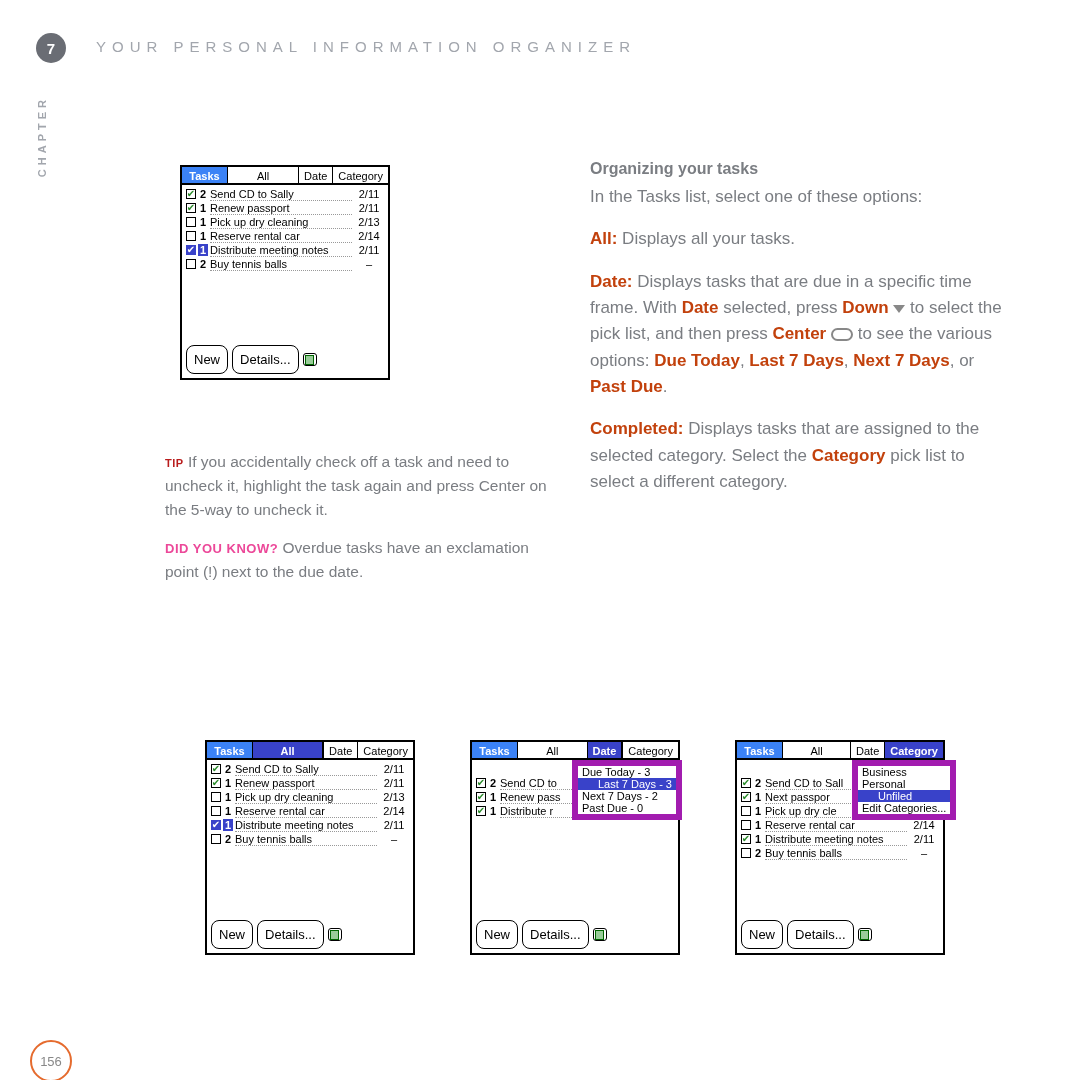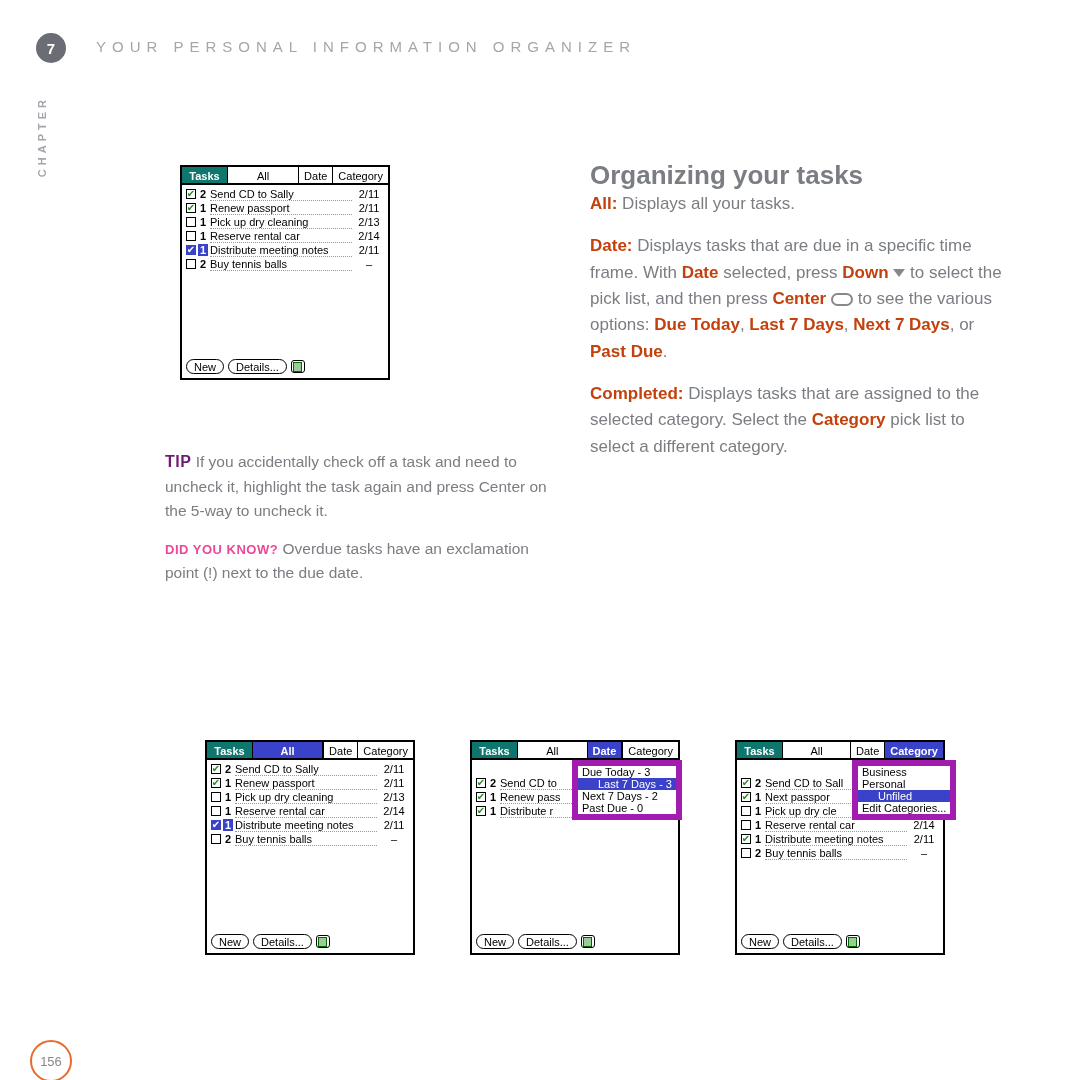--- a/index.html
+++ b/index.html
@@ -5,46 +5,46 @@
   * { box-sizing: border-box; margin: 0; padding: 0; }
   body { font-family: Arial, Helvetica, sans-serif; background: #fff; width: 1080px; height: 1080px; position: relative; color: #555; }
   .chapter-badge { position: absolute; left: 36px; top: 33px; width: 30px; height: 30px; border-radius: 50%; background: #6a6d74; color: #fff; display: flex; align-items: center; justify-content: center; font-weight: bold; font-size: 15px; }
   .header-title { position: absolute; left: 96px; top: 38px; letter-spacing: 6px; font-size: 15px; color: #a2a6ad; }
   .side-label { position: absolute; left: 36px; top: 96px; writing-mode: vertical-rl; transform: rotate(180deg); font-size: 11px; letter-spacing: 4px; color: #a2a6ad; font-weight: bold; }
   .page-badge { position: absolute; left: 30px; top: 1040px; width: 42px; height: 42px; border: 2px solid #e56b2e; border-radius: 50%; display: flex; align-items: center; justify-content: center; font-size: 13px; color: #888; }
   .col-left { position: absolute; left: 165px; top: 165px; width: 400px; }
   .col-right { position: absolute; left: 590px; top: 160px; width: 420px; }
   .tip-block { font-size: 15.5px; line-height: 1.55; color: #7a7d82; margin-top: 70px; }
   .tip-block p { margin-bottom: 14px; }
-  .tip-label { color: #701a75; font-weight: bold; font-size: 16px; letter-spacing: 0.5px; }
+  .tip-label { color: #b91c1c; font-weight: bold; font-size: 11px; letter-spacing: 0.5px; }
   .dyk-label { color: #ec4899; font-weight: bold; font-size: 13px; letter-spacing: 0.5px; }
-  .section-title { color: #7a7d82; font-weight: bold; font-size: 26px; }
+  .section-title { color: #7a7d82; font-weight: bold; font-size: 16px; margin-bottom: 6px; }
   .body-text { font-size: 17px; line-height: 1.55; color: #7a7d82; margin-bottom: 16px; }
   .body-text b { color: #c2410c; }
   .down-icon { display: inline-block; width: 0; height: 0; border-left: 6px solid transparent; border-right: 6px solid transparent; border-top: 8px solid #888; vertical-align: middle; }
   .center-icon { display: inline-block; width: 22px; height: 13px; border: 2px solid #888; border-radius: 8px; vertical-align: middle; }
 
   
   .palm { border: 2px solid #000; background: #fff; width: 210px; height: 215px; position: relative; font-family: "Arial", sans-serif; font-size: 11px; color: #000; display:flex; flex-direction:column; }
   .palm-tabs { display: flex; height: 18px; border-bottom: 2px solid #000; }
   .ptab { flex: 0 0 auto; padding: 1px 5px 0 5px; border-right: 1px solid #000; display:flex; align-items:center; justify-content:center; font-size:11px; }
   .ptab.active { background: #3942c9; color: #fff; font-weight: bold; border-right: 2px solid #000;}
-  .ptab-tasks { background: #0f766e; color: #fff; font-weight: bold; width:46px; }
+  .ptab-tasks { background: #3b82f6; color: #fff; font-weight: bold; width:46px; }
   .palm-body { flex:1; padding: 2px 4px; }
   .task-row { display: flex; align-items: center; height: 14px; font-size: 11px; white-space: nowrap; }
   .task-row .cb { width: 10px; height: 10px; border: 1px solid #000; margin-right: 2px; display:flex; align-items:center; justify-content:center; font-size:9px; line-height:1; }
   .task-row .cb.checked::after { content:"✔"; color:#2a8a2a; font-size:10px; line-height:1; }
   .task-row .cb.checked-sel { background:#3942c9; border-color:#3942c9; }
   .task-row .cb.checked-sel::after { content:"✔"; color:#fff; font-size:10px; line-height:1; }
   .task-row .pri { font-weight: bold; width: 10px; text-align:center; }
   .task-row .pri.sel { background:#3942c9; color:#fff; padding:0 1px; }
   .task-row .txt { flex:1; border-bottom: 1px dotted #999; margin: 0 2px; overflow:hidden; text-overflow:clip; }
   .task-row .date { width: 30px; text-align:center; }
   .palm-footer { display:flex; gap:4px; padding: 3px 4px 4px 4px; align-items:center; }
-  .pbtn { border:1px solid #000; border-radius:8px; padding:0 7px; font-size:11px; height:15px; display:flex; align-items:center; }
+  .pbtn { border:1px solid #000; border-radius:8px; padding:0 7px; font-size:13px; height:29px; display:flex; align-items:center; }
   .note-icon { width:14px; height:13px; border:1px solid #000; border-radius:3px; display:inline-flex; align-items:center; justify-content:center; }
   .note-icon::after{ content:""; width:7px; height:8px; background:linear-gradient(#9c9 0 100%); border:1px solid #060; }
 
   .dropdown { position:absolute; border:6px solid #a21caf; background:#fff; font-size:11px; }
   .dropdown .opt { padding:0 4px; white-space:nowrap; }
   .dropdown .opt.sel { background:#3942c9; color:#fff;padding-left:20px; }
 
   .row-screens { position:absolute; top:740px; left:205px; display:flex; gap:55px; }
 
   
@@ -114,20 +114,21 @@
   </div>
 
   <div class="tip-block">
     <p><span class="tip-label">TIP</span> <span>If you accidentally check off a task and need to uncheck it, highlight the task again and press Center on the 5-way to uncheck it.</span></p>
     <p><span class="dyk-label">DID YOU KNOW?</span> <span>Overdue tasks have an exclamation point (!) next to the due date.</span></p>
   </div>
 </div>
 
 <div class="col-right">
   <div class="section-title">Organizing your tasks</div>
+  <p class="body-text">In the Tasks list, select one of these options:</p>
   <p class="body-text"><b>All:</b><span> Displays all your tasks.</span></p>
   <p class="body-text">
     <b>Date:</b><span> Displays tasks that are due in a specific time frame. With </span><b>Date</b><span> selected, press </span><b>Down</b> <span class="down-icon"></span><span> to select the pick list, and then press </span><b>Center</b> <span class="center-icon"></span><span> to see the various options: </span><b>Due Today</b><span>, </span><b>Last 7 Days</b><span>, </span><b>Next 7 Days</b><span>, or </span><b>Past Due</b><span>.</span>
   </p>
   <p class="body-text">
     <b>Completed:</b><span> Displays tasks that are assigned to the selected category. Select the </span><b>Category</b><span> pick list to select a different category.</span>
   </p>
 </div>
 
 <div class="row-screens">

